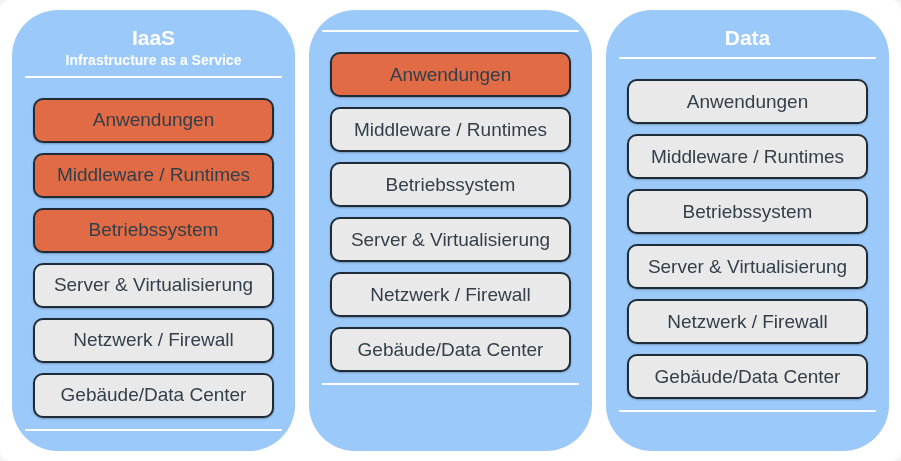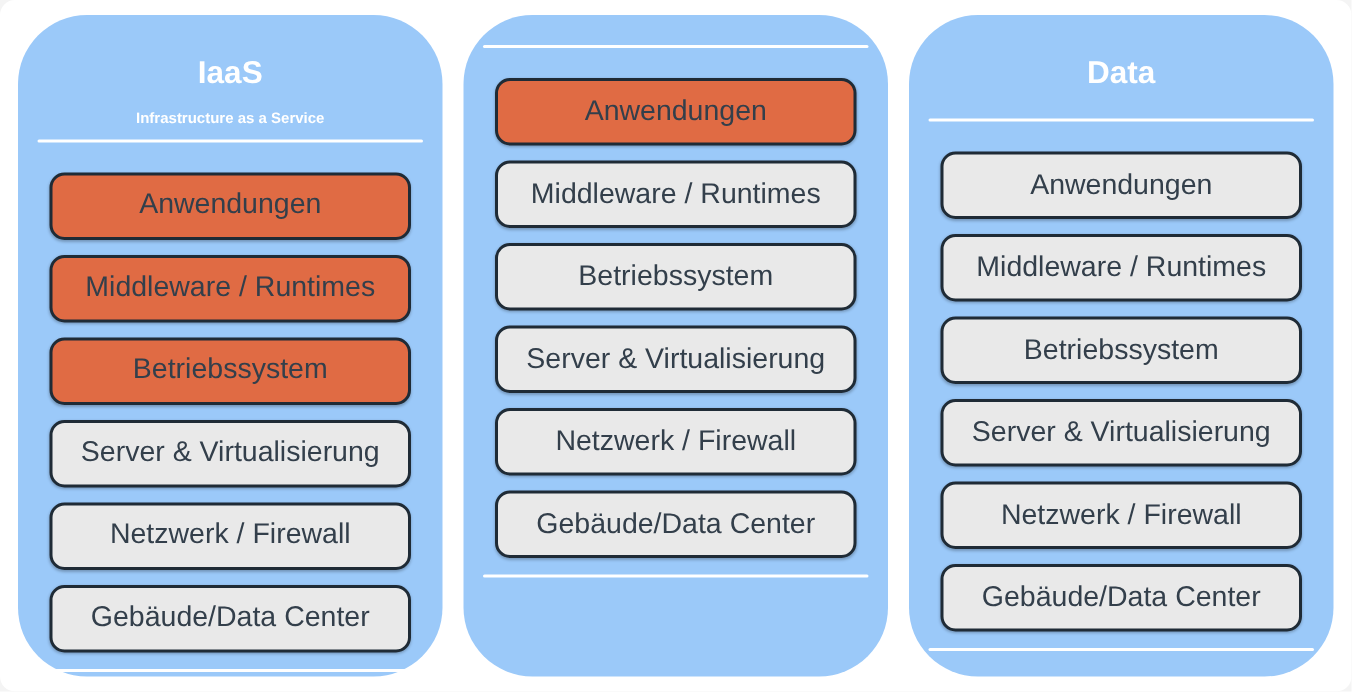--- a/index.html
+++ b/index.html
@@ -29,31 +29,31 @@
   .panel {
     flex: 1;
     background: var(--panel_blue, #9bc9f9);
     border-radius: 46px;
     display: flex;
     flex-direction: column;
     box-sizing: border-box;
     padding: 14px 0 0;
   }
   .panel-title {
-    margin: 12px;
+    margin: 1px;
     text-align: center;
     color: var(--title_text, #ffffff);
     font-size: 21px;
     font-weight: bold;
     line-height: 1.2;
   }
   .panel-subtitle {
     text-align: center;
     color: var(--title_text, #ffffff);
-    font-size: 10px;
+    font-size: 14px;
     font-weight: bold;
     margin-top: 1px;
     line-height: 1.25;
   }
   .divider {
     height: 2px;
     background: var(--divider, #ffffff);
     margin: 0 13px;
     border-radius: 1px;
     flex: none;

